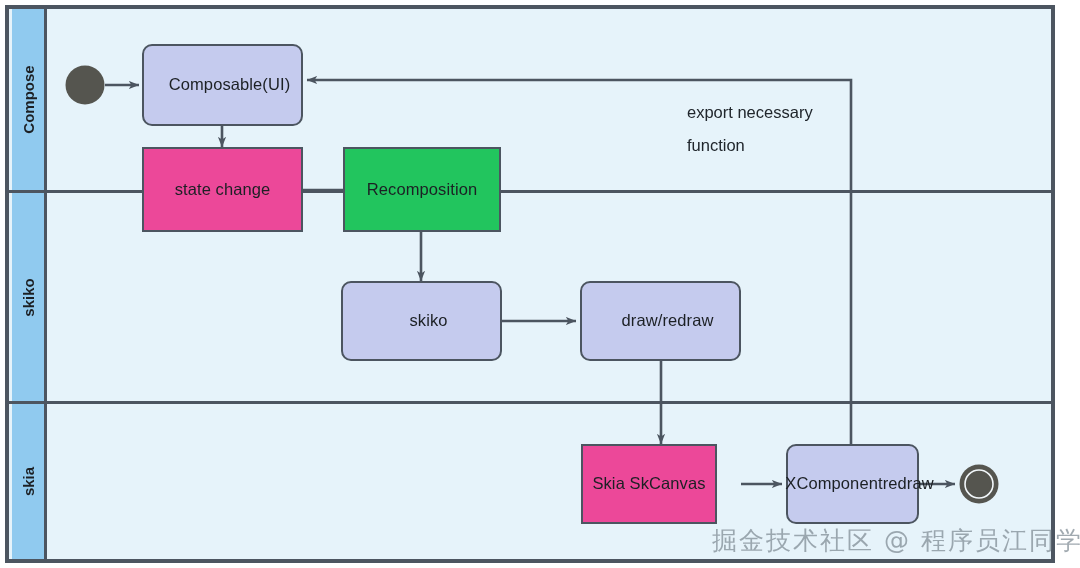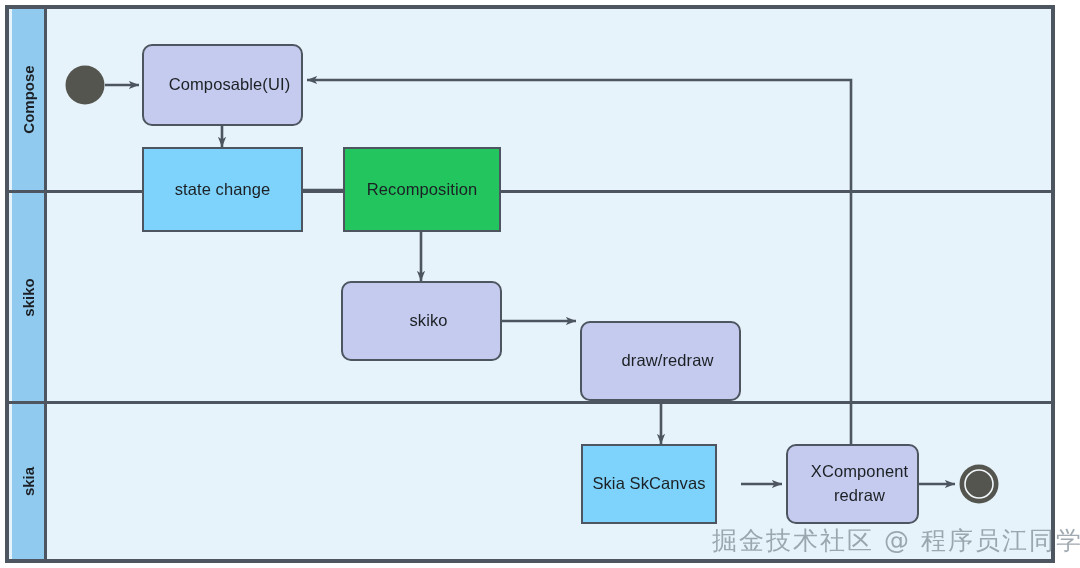--- a/index.html
+++ b/index.html
@@ -35,21 +35,21 @@
     justify-content: center;
     text-align: center;
     color: #1c2024;
     font-size: 16.5px;
     line-height: 1.45;
     letter-spacing: 0.1px;
     z-index: 3;
   }
   .node.rounded { border-radius: 10px; padding-left: 14px; }
   .node.purple  { background: #c5cbee; }
-  .node.green   { background: #7dd3fc; }
+  .node.green   { background: #ec4899; }
   .node.salmon  { background: #22c55e; }
 
   .lane-label {
     position: absolute;
     display: flex;
     align-items: center;
     justify-content: center;
     font-weight: bold;
     font-size: 15px;
     color: #1c2024;
@@ -159,29 +159,33 @@
   </div>
 
   <div class="node salmon" style="left:343px; top:147px; width:158px; height:85px;">
     <span>Recomposition</span>
   </div>
 
   <div class="node rounded purple" style="left:341px; top:281px; width:161px; height:80px;">
     <span>skiko</span>
   </div>
 
-  <div class="node rounded purple" style="left:580px; top:281px; width:161px; height:80px;margin-top:40px;">
+  <div class="node rounded purple" style="left:580px; top:281px; width:161px; height:80px;">
     <span>draw/redraw</span>
   </div>
 
   <div class="node green" style="left:581px; top:444px; width:136px; height:80px;">
     <span>Skia SkCanvas</span>
   </div>
 
-  <div class="node rounded purple" style="left:786px; top:444px; width:133px; height:80px; flex-direction:column;">
+  <div class="node rounded purple" style="left:786px; top:444px; width:133px; height:80px; flex-direction:row;">
     <span>XComponent</span>
     <span>redraw</span>
   </div>
 
+  <div class="edge-label" style="left:687px; top:96px;">
+    <div>export necessary</div>
+    <div>function</div>
+  </div>
 
   <div class="watermark">掘金技术社区 @ 程序员江同学</div>
 
 </div>
 
 </body></html>

